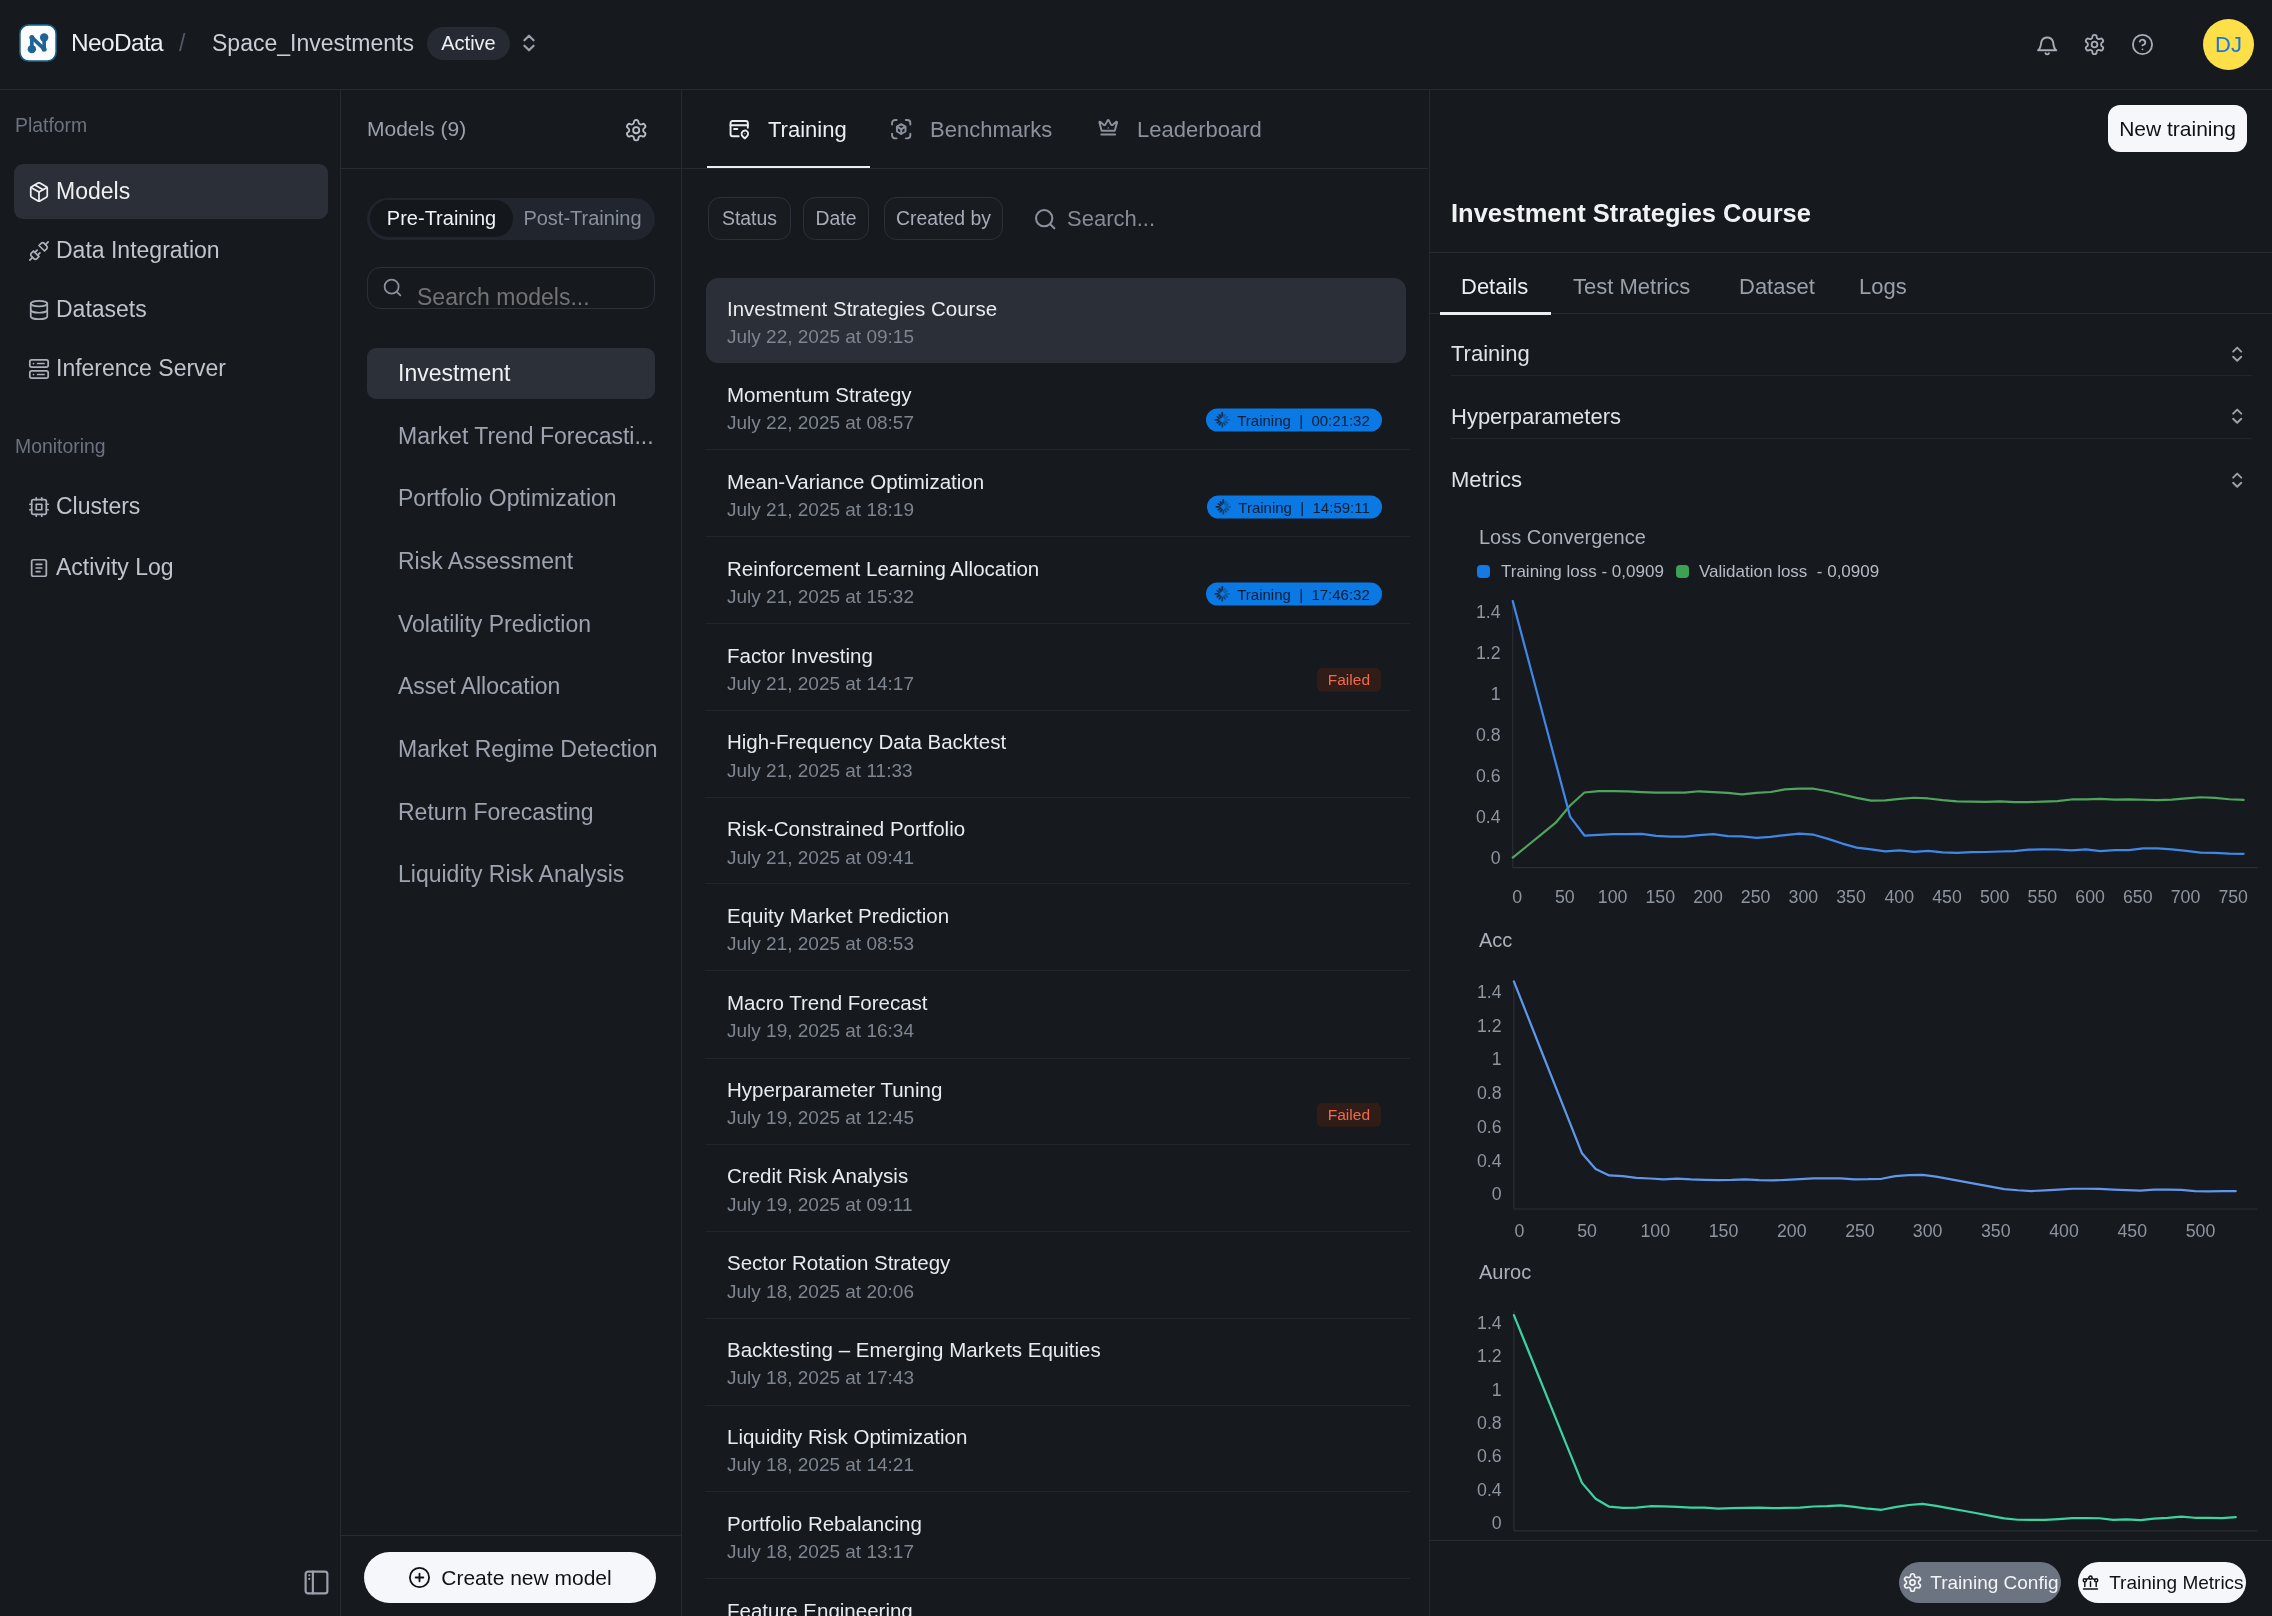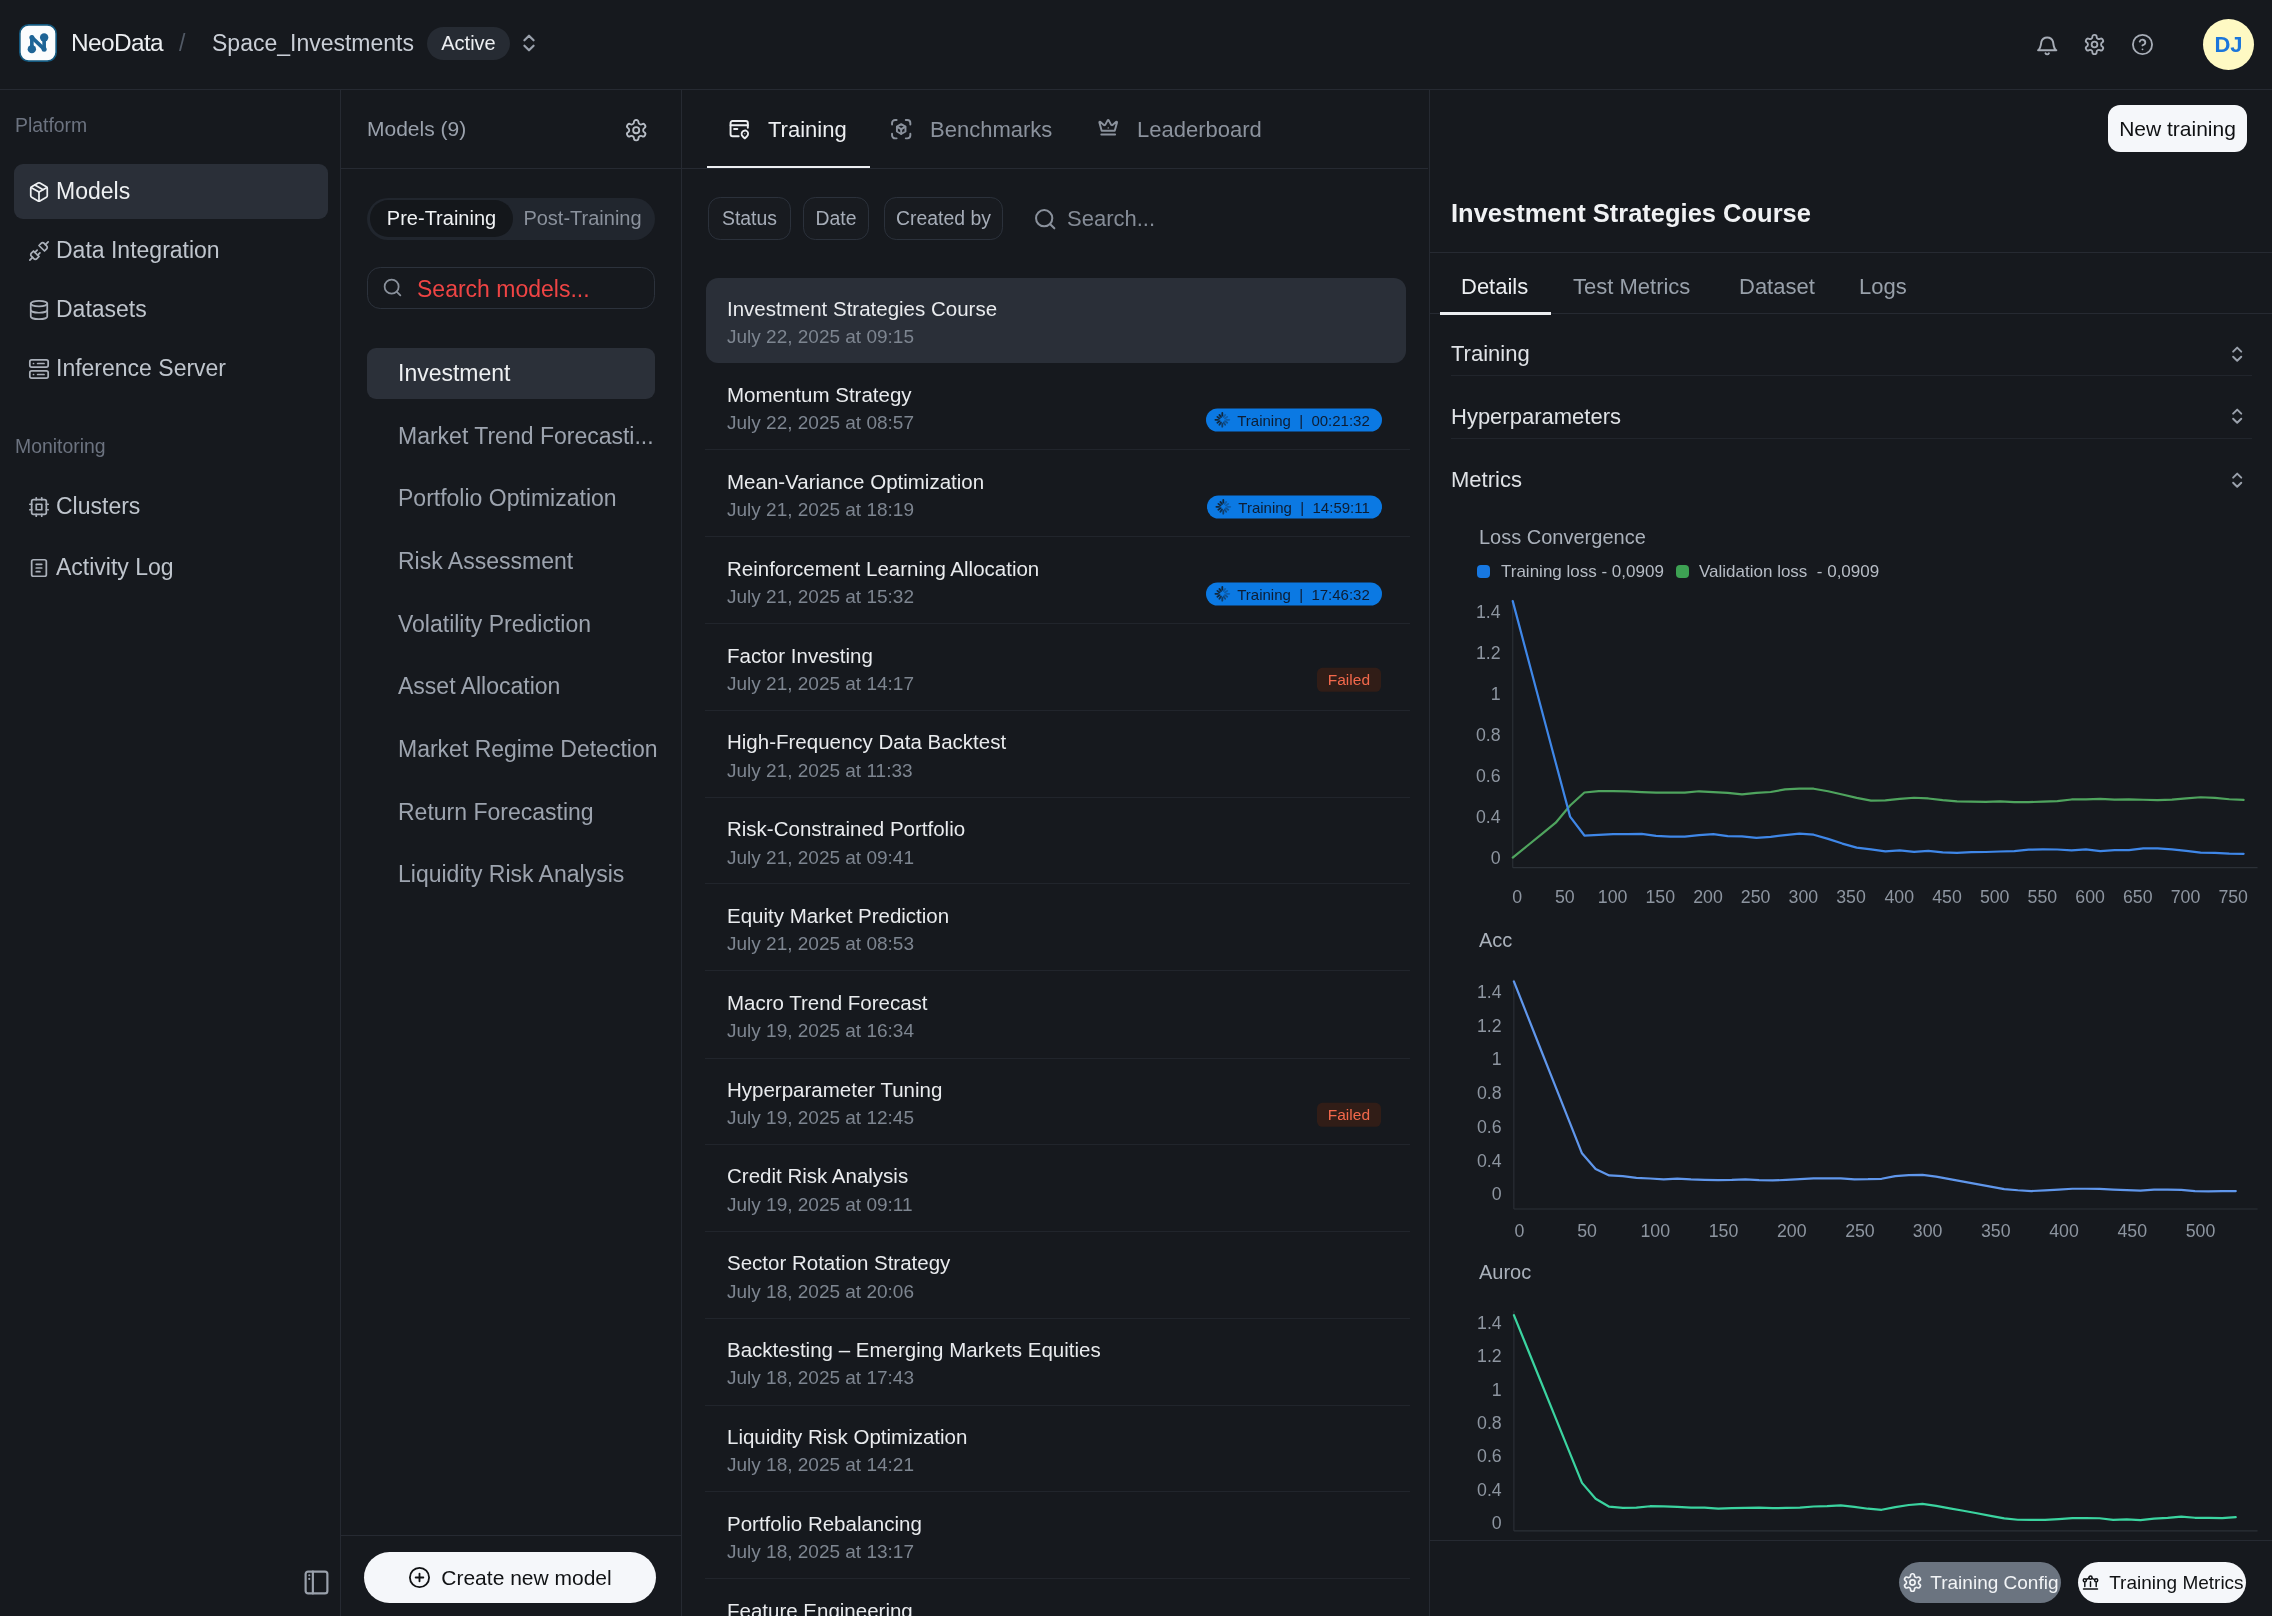--- a/index.html
+++ b/index.html
@@ -59,21 +59,21 @@
     </svg>
 <svg class="abs" style="left:2083px;top:33px" width="23" height="23" viewBox="0 0 24 24" fill="none" stroke="#a7adb7" stroke-width="1.90" stroke-linecap="round" stroke-linejoin="round">
       <path d="M12.22 2h-.44a2 2 0 0 0-2 2v.18a2 2 0 0 1-1 1.73l-.43.25a2 2 0 0 1-2 0l-.15-.08a2 2 0 0 0-2.73.73l-.22.38a2 2 0 0 0 .73 2.73l.15.1a2 2 0 0 1 1 1.72v.51a2 2 0 0 1-1 1.74l-.15.09a2 2 0 0 0-.73 2.73l.22.38a2 2 0 0 0 2.73.73l.15-.08a2 2 0 0 1 2 0l.43.25a2 2 0 0 1 1 1.73V20a2 2 0 0 0 2 2h.44a2 2 0 0 0 2-2v-.18a2 2 0 0 1 1-1.73l.43-.25a2 2 0 0 1 2 0l.15.08a2 2 0 0 0 2.73-.73l.22-.39a2 2 0 0 0-.73-2.73l-.15-.08a2 2 0 0 1-1-1.74v-.5a2 2 0 0 1 1-1.74l.15-.09a2 2 0 0 0 .73-2.73l-.22-.38a2 2 0 0 0-2.73-.73l-.15.08a2 2 0 0 1-2 0l-.43-.25a2 2 0 0 1-1-1.73V4a2 2 0 0 0-2-2z"></path>
       <circle cx="12" cy="12" r="3"></circle>
     </svg>
 <svg class="abs" style="left:2131px;top:33px" width="23" height="23" viewBox="0 0 24 24" fill="none" stroke="#a7adb7" stroke-width="1.90" stroke-linecap="round" stroke-linejoin="round">
       <circle cx="12" cy="12" r="10"></circle>
       <path d="M9.09 9a3 3 0 0 1 5.83 1c0 2-3 3-3 3"></path>
       <path d="M12 17h.01"></path>
     </svg>
-<div class="abs" style="left:2203px;top:19px;width:51px;height:51px;border-radius:50%;background:#fef9c3;display:flex;align-items:center;justify-content:center;font-size:22px;font-weight:700;color:#1b76db">DJ</div>
+<div class="abs" style="left:2203px;top:19px;width:51px;height:51px;border-radius:50%;background:#fde047;display:flex;align-items:center;justify-content:center;font-size:22px;font-weight:400;color:#1b76db">DJ</div>
 <div class="vline" style="left:340px;top:90px;height:1526px"></div>
 <div class="vline" style="left:681px;top:90px;height:1526px"></div>
 <div class="vline" style="left:1429px;top:90px;height:1526px"></div>
 <div class="abs" style="left:15px;top:125px;transform:translateY(-50%);font-size:19.4px;color:#6c7380">Platform</div>
 <div class="navrow navsel" style="top:164px">
       <span style="width:22px;height:22px;margin-left:14px" class="ic"><svg width="22" height="22" viewBox="0 0 24 24" fill="none" stroke="#eef0f2" stroke-width="1.90" stroke-linecap="round" stroke-linejoin="round">
           <path d="M11 21.73a2 2 0 0 0 2 0l7-4A2 2 0 0 0 21 16V8a2 2 0 0 0-1-1.73l-7-4a2 2 0 0 0-2 0l-7 4A2 2 0 0 0 3 8v8a2 2 0 0 0 1 1.73z"></path>
           <path d="M12 22V12"></path>
           <path d="m3.3 7 8.7 5 8.7-5"></path>
           <path d="m7.5 4.27 9 5.15"></path>
@@ -148,21 +148,21 @@
     </svg>
 <div class="hline" style="left:341px;top:168px;width:340px"></div>
 <div class="abs" style="left:367px;top:198px;width:288px;height:42px;border-radius:21px;background:#21262e"></div>
 <div class="abs" style="left:370px;top:200px;width:143px;height:37px;border-radius:18.3px;background:#14171b;display:flex;align-items:center;justify-content:center;font-size:20px;font-weight:500;color:#f0f2f4">Pre-Training</div>
 <div class="abs" style="left:513px;top:200px;width:139px;height:37px;display:flex;align-items:center;justify-content:center;font-size:20px;color:#8a919c">Post-Training</div>
 <div class="abs" style="left:367px;top:267px;width:288px;height:42px;border:1.1px solid #2c323c;border-radius:13.3px"></div>
 <svg class="abs" style="left:382px;top:277px" width="21" height="21" viewBox="0 0 24 24" fill="none" stroke="#8a919c" stroke-width="2.00" stroke-linecap="round" stroke-linejoin="round">
       <circle cx="11" cy="11" r="8"></circle>
       <path d="m21 21-4.3-4.3"></path>
     </svg>
-<div class="abs" style="left:417px;top:289px;transform:translateY(-50%);font-size:23px;color:#ef4444">Search models...</div>
+<div class="abs" style="left:417px;top:297px;transform:translateY(-50%);font-size:23px;color:#737373">Search models...</div>
 <div class="mitem msel" style="top:348px">
       <span class="txt">Investment</span>
     </div>
 <div class="mitem" style="top:411px">
       <span class="txt">Market Trend Forecasti...</span>
     </div>
 <div class="mitem" style="top:473px">
       <span class="txt">Portfolio Optimization</span>
     </div>
 <div class="mitem" style="top:536px">

